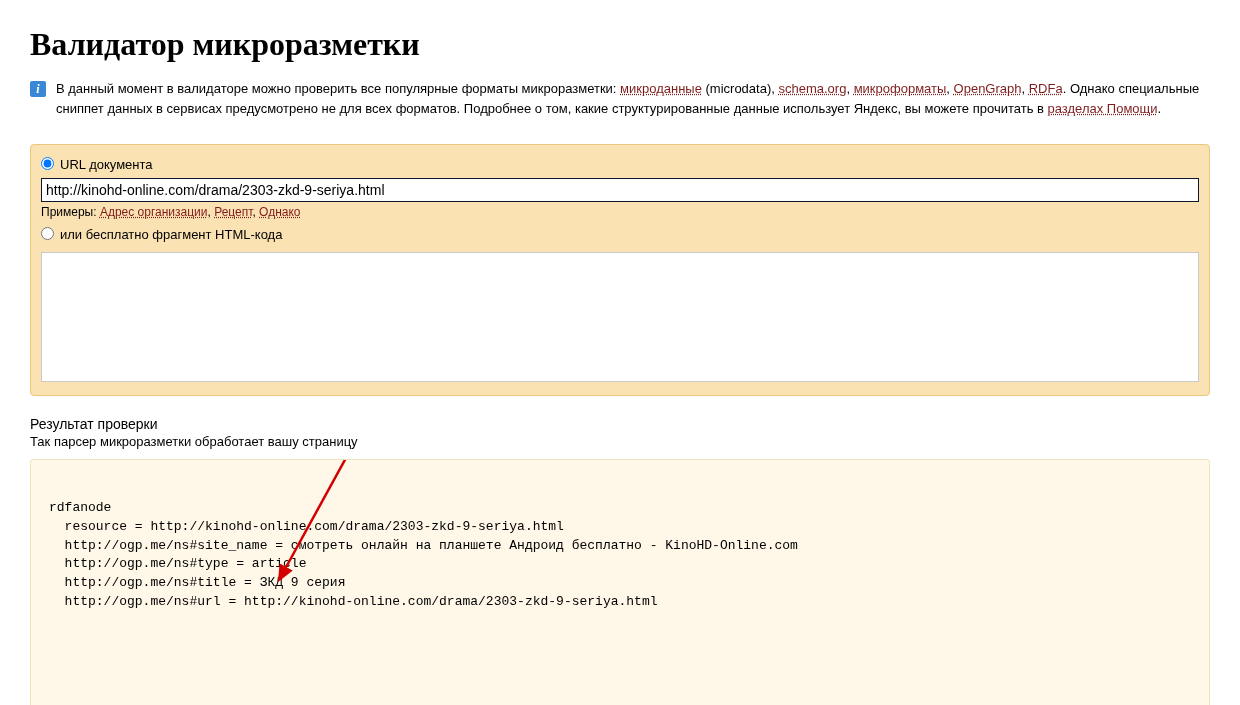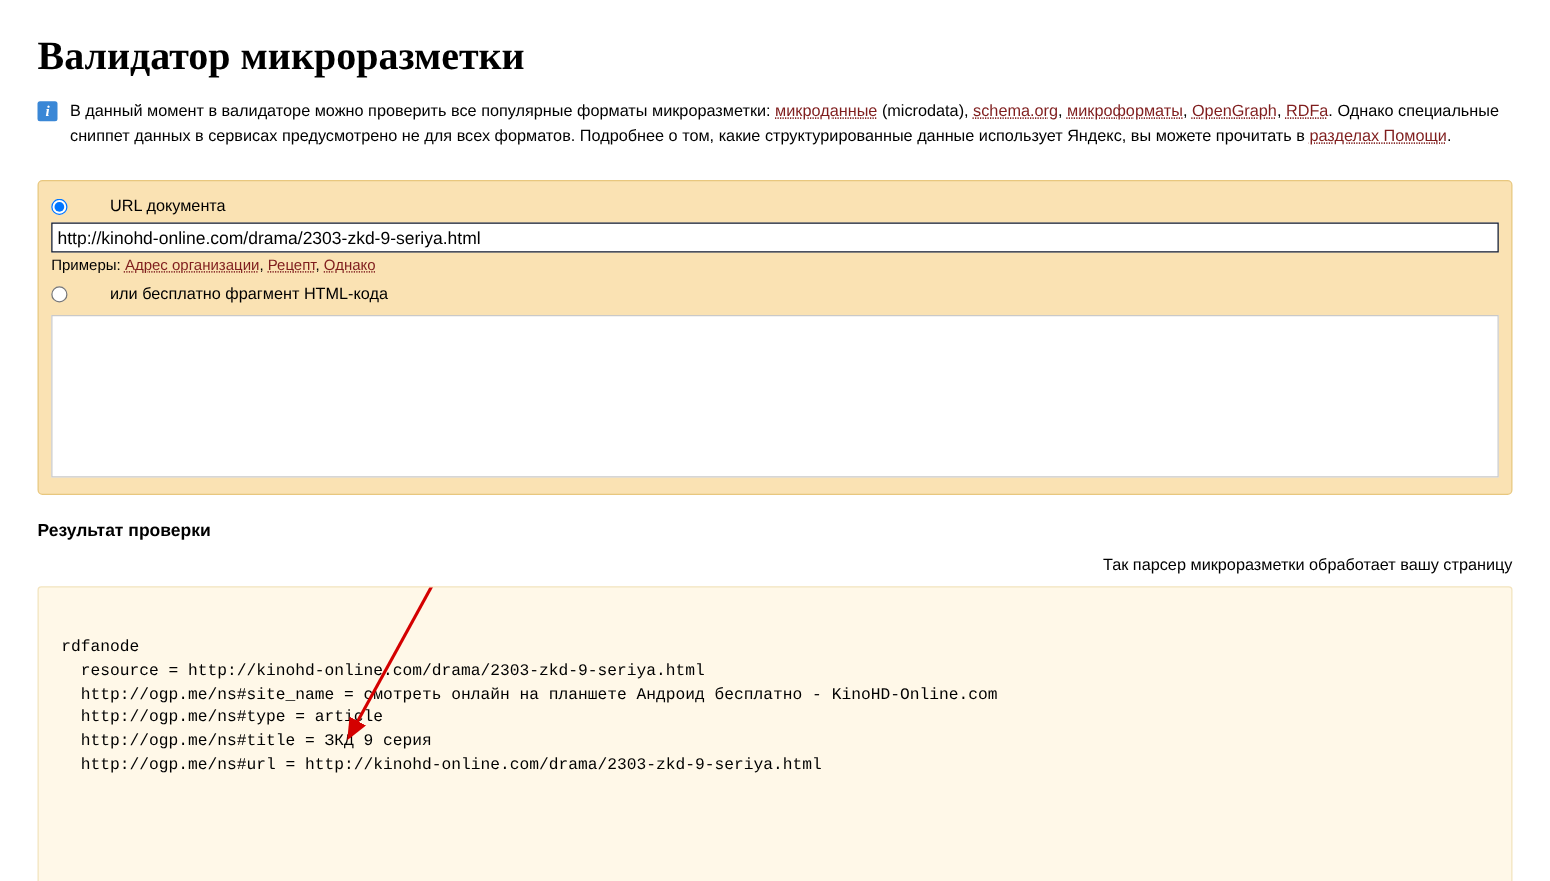--- a/index.html
+++ b/index.html
@@ -53,22 +53,21 @@
   .form-panel {
     background: #fae2b3;
     border: 1px solid #e8c77e;
     border-radius: 4px;
     padding: 8px 10px 10px 10px;
     margin-top: 6px;
   }
   .radio-row {
     margin: 4px 0 6px 0;
     display: flex;
-    align-items: flex-end;
-    gap: 28px;
+    align-items: flex-start;
   }
   .radio-row input[type=radio] {
     margin: 0 6px 0 0;
   }
   .radio-row label {
     font-size: 13px;
   }
   .url-input {
     width: 100%;
     box-sizing: border-box;
@@ -107,28 +106,27 @@
   }
   .hint {
     font-size: 11px;
     color: #888;
     margin-left: 16px;
   }
   .result-block {
     margin-top: 20px;
   }
   .result-title {
-    font-weight: bold;
+    font-weight: normal;
     font-size: 14px;
-    margin-bottom: 12px;
+    margin-bottom: 2px;
   }
   .result-sub {
     font-size: 13px;
     margin-bottom: 10px;
-    text-align: right;
   }
   .result-panel {
     background: #fff8e8;
     border: 1px solid #f2e3bd;
     border-radius: 3px;
     padding: 20px 18px 10px 18px;
     position: relative;
     font-family: "Courier New", monospace;
     font-size: 13px;
     line-height: 1.45;

